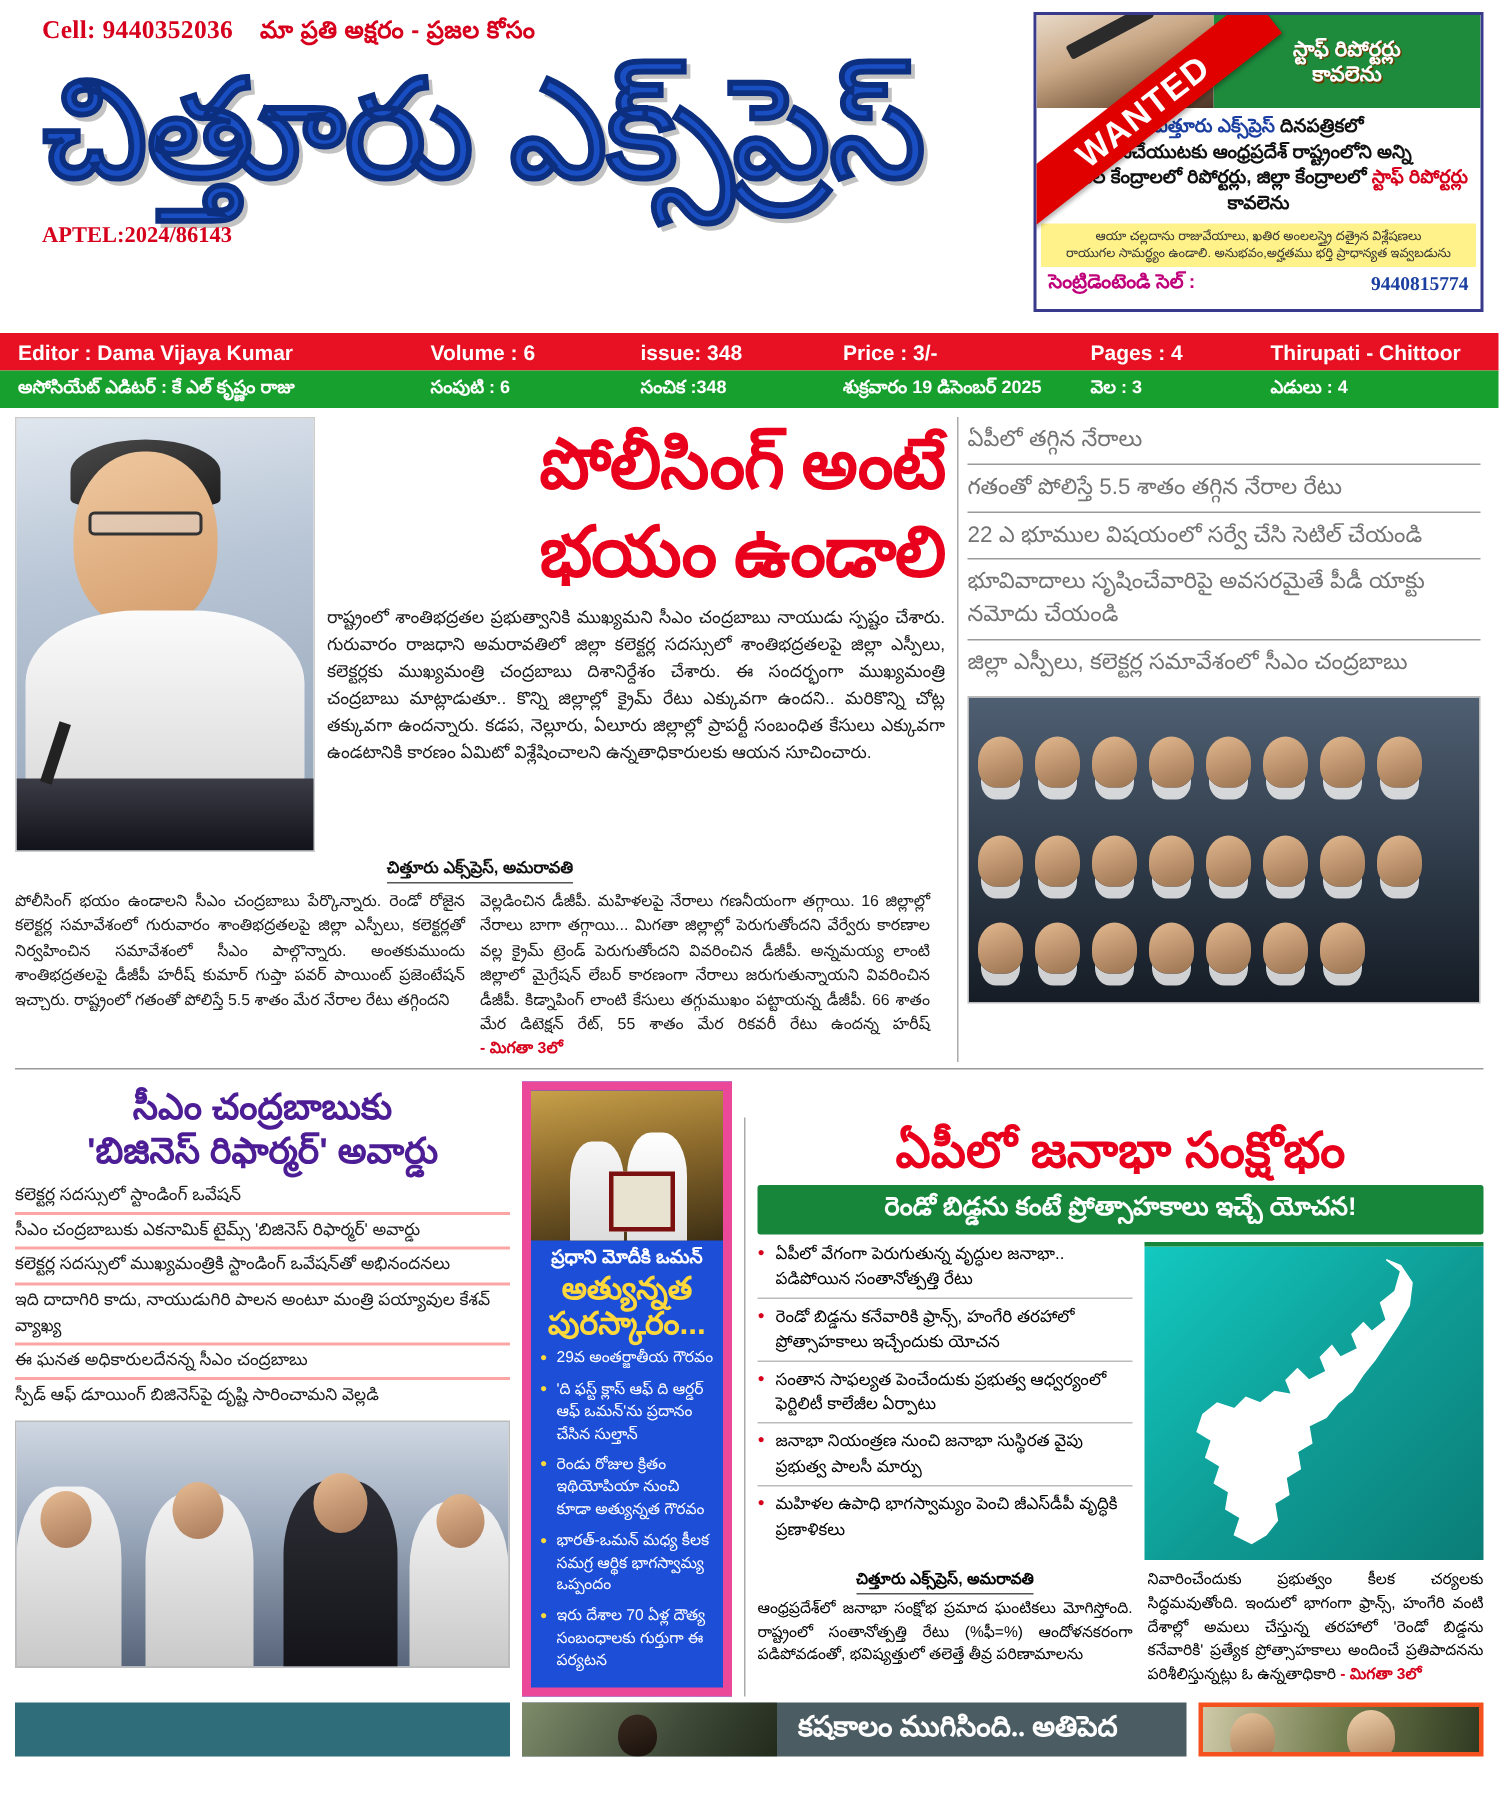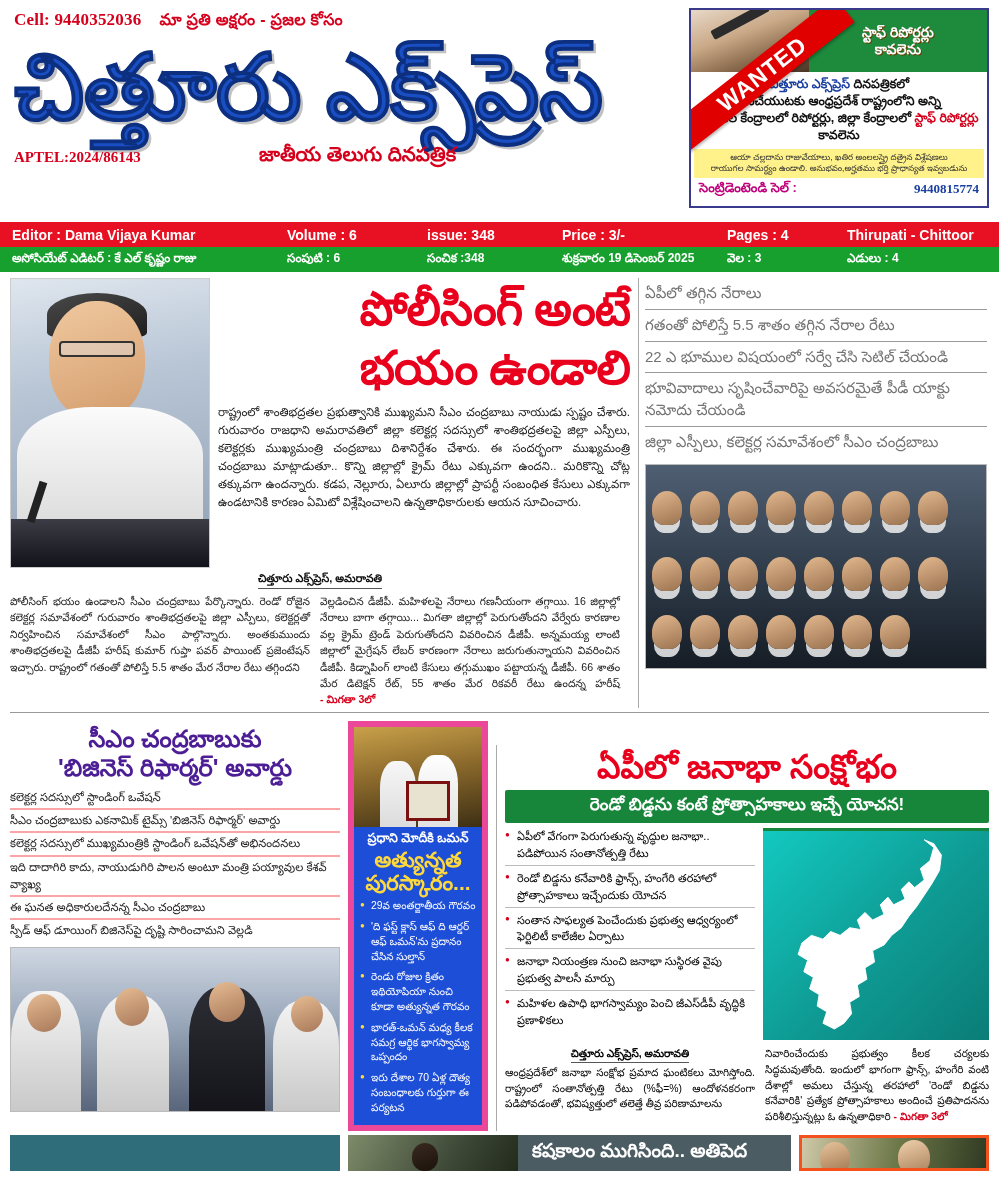--- a/index.html
+++ b/index.html
@@ -7,21 +7,21 @@
     width: 999px; height: 1200px;
     background: #ffffff;
     font-family: "Liberation Sans", sans-serif;
     overflow: hidden;
     position: relative;
   }
   .page { width: 999px; height: 1200px; position: relative; background:#fff; }
 
   
   .masthead { position: relative; height: 222px; padding: 8px 10px 0 10px; }
-  .mh-left { position: absolute; left: 14px; top: 10px; width: 680px; }
+  .mh-left { position: absolute; left: 28px; top: 10px; width: 680px; }
   .cellline { display: flex; align-items: baseline; gap: 18px; }
   .cell-no {
     color: #d6001c; font-weight: bold; font-size: 17px;
     font-family: "Liberation Serif", serif; letter-spacing: .2px;
   }
   .tagline-top {
     color: #d6001c; font-weight: bold; font-size: 16px;
     letter-spacing: .3px;
   }
   .title-wrap { position: relative; margin-top: -4px; height: 130px; }
@@ -294,21 +294,21 @@
 
   .pop-foot { display: flex; gap: 10px; margin-top: 6px; }
   .pop-foot .pf { width: 250px; font-size: 10.4px; line-height: 1.5; text-align: justify; }
   .pop-foot .pf2 { flex: 1; font-size: 10.4px; line-height: 1.5; text-align: justify; }
   .pop-cap {
     text-align: center; font-size: 10.5px; font-weight: bold;
     border-bottom: 1px solid #555; display: inline-block; margin-bottom: 2px;
   }
 
   
-  .bottom-strip { display: flex; gap: 8px; padding: 4px 10px 0 10px; }
+  .bottom-strip { display: flex; gap: 8px; padding: 4px 10px 0 10px; font-family: Liberation Serif, serif; }
   .bs-left { width: 330px; height: 36px; background: #2f6d7a; }
   .bs-mid {
     flex: 1; height: 36px; background: #4c5c63; display: flex; align-items: center;
     overflow: hidden;
   }
   .bs-mid .thumb {
     width: 170px; height: 36px;
     background: linear-gradient(120deg,#7e8c6a,#3f4a38 60%,#222a1c);
     position: relative;
   }
@@ -343,21 +343,20 @@
     <div class="mh-left">
       <div class="cellline">
         <span class="cell-no">Cell: 9440352036</span>
         <span class="tagline-top">మా ప్రతి అక్షరం - ప్రజల కోసం</span>
       </div>
       <div class="title-wrap">
         <div class="title-main">చిత్తూరు ఎక్స్‌ప్రెస్</div>
       </div>
       <div class="sub-line">
         <span class="aptel">APTEL:2024/86143</span>
-        <span class="tagline-bottom">జాతీయ తెలుగు దినపత్రిక</span>
       </div>
     </div>
 
     <div class="ad-box">
       <div class="ad-top">
         <div class="ad-photo"></div>
         <div class="ad-green">
           <span>స్టాఫ్ రిపోర్టర్లు</span>
           <span>కావలెను</span>
         </div>

